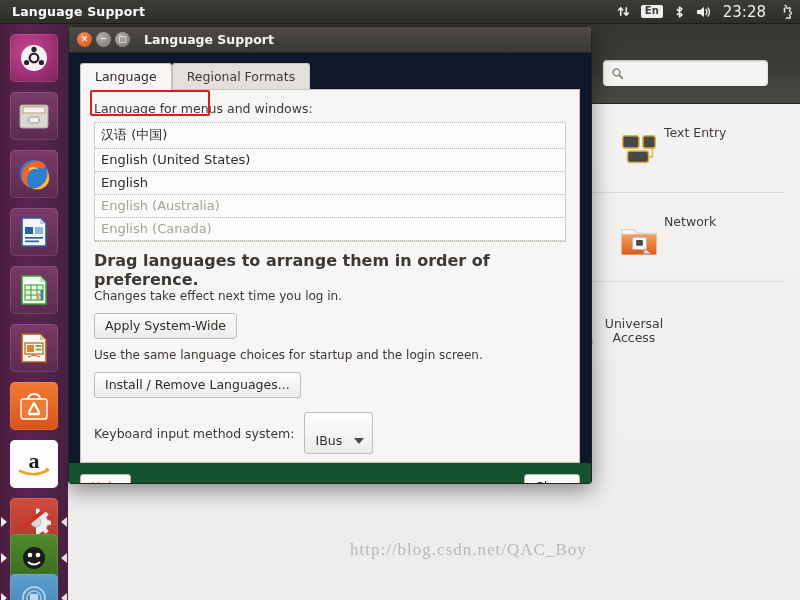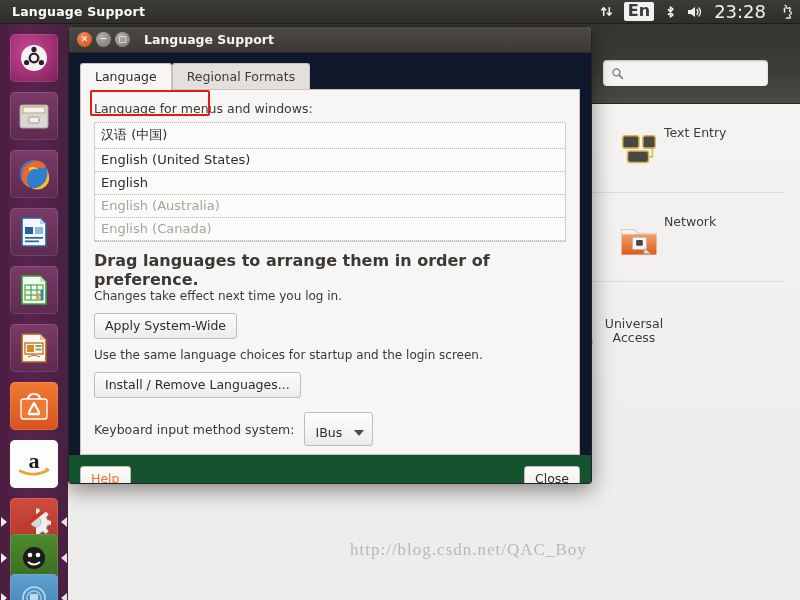--- a/index.html
+++ b/index.html
@@ -28,24 +28,24 @@
     color: #ffffff; font-size: 12.5px; font-weight: bold;
     margin-left: 12px; letter-spacing: .2px;
   }
   #panel-indicators {
     margin-left: auto; margin-right: 8px;
     display: flex; align-items: center; gap: 11px;
     color: #e8e8e6;
   }
   .ind { font-size: 12px; line-height: 1; color: #eceae8; display: flex; align-items: center; }
   .ind-kbd {
-    background: #f2f0ee; color: #3a3a38; font-size: 16px; font-weight: bold;
+    background: #f2f0ee; color: #3a3a38; font-size: 10px; font-weight: bold;
     padding: 1px 4px 2px; border-radius: 2px; line-height: 1;
   }
-  #clock { font-size: 18px; color: #f2f0ee; }
+  #clock { font-size: 15px; color: #f2f0ee; }
 
   
   #launcher {
     position: absolute; left: 0; top: 24px;
     width: 68px; height: 576px;
     background: linear-gradient(to right, #4a1d3f 0%, #5a2450 45%, #46203f 100%);
     z-index: 55;
     padding-top: 4px;
   }
   .launcher-item {
@@ -216,21 +216,21 @@
     padding: 4px 10px 5px;
   }
 
   #ime-row { display: flex; align-items: center; margin-top: 14px; text-align: center; }
   #ime-label { font-size: 12.5px; color: #3b3836; margin-right: 9px; }
   #ime-combo {
     display: flex; align-items: center; gap: 12px;
     font-size: 12.5px; color: #2f2c2a;
     background: linear-gradient(to bottom,#fdfdfc 0%, #ececea 100%);
     border: 1px solid #bfbbb6; border-radius: 3px;
-    padding: 12px 8px 5px 11px;
+    padding: 20px 8px 5px 11px;
   }
   .caret { width: 0; height: 0; border-left: 5px solid transparent; border-right: 5px solid transparent; border-top: 6px solid #4c4946; }
 
   #dialog-footer {
     flex: 0 0 auto; height: 48px;
     display: flex; align-items: center; justify-content: space-between;
     padding: 0 11px; background: #14532d;
   }
   #help-btn { color: #e8743a; }
 

